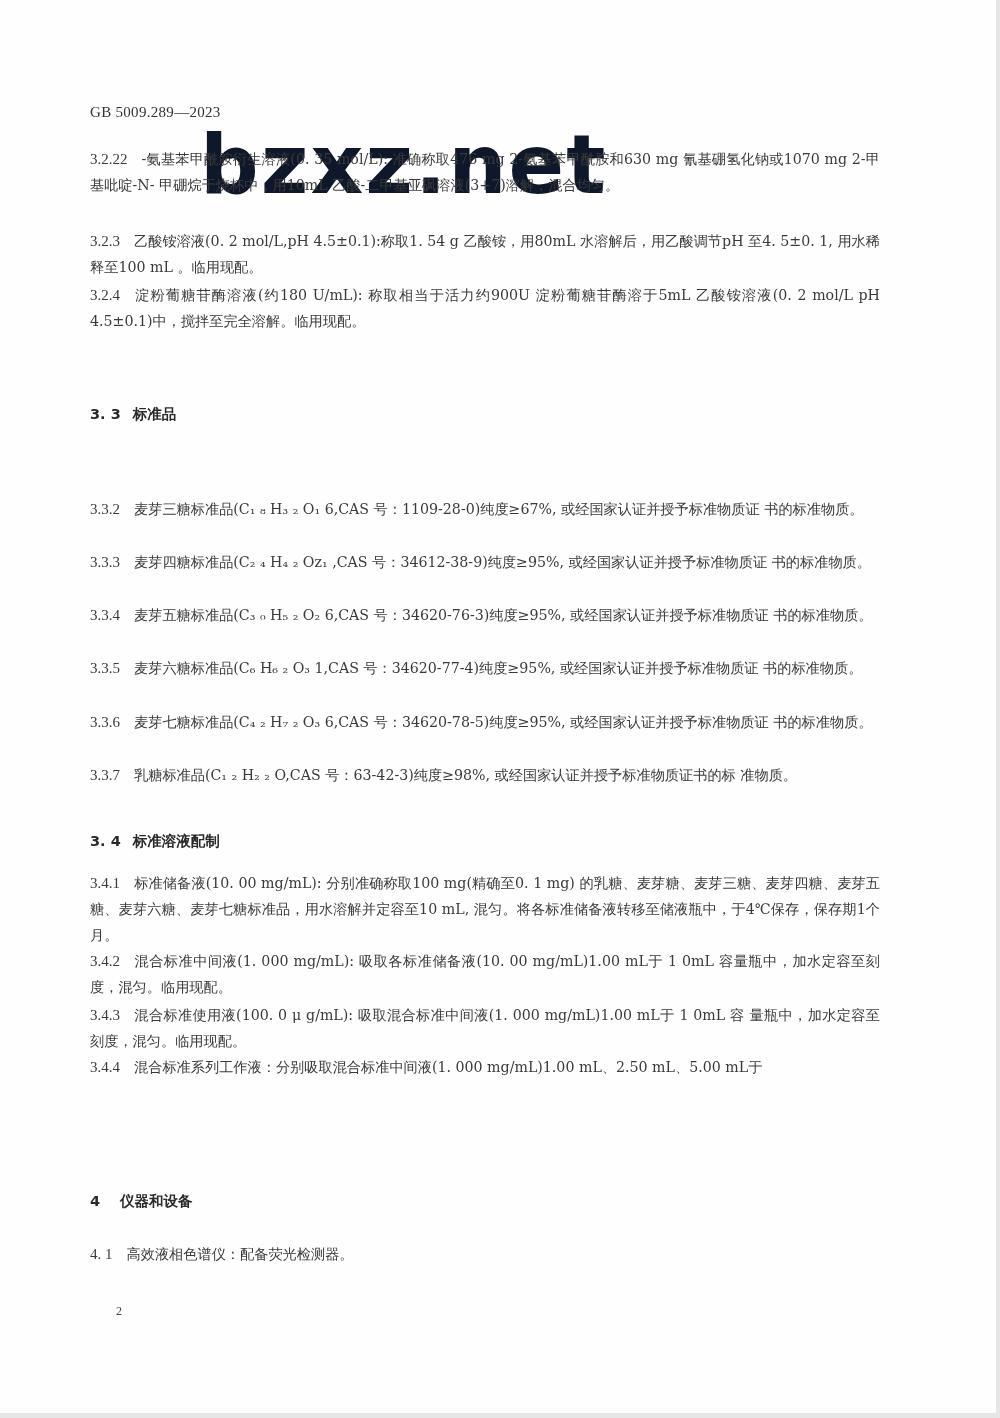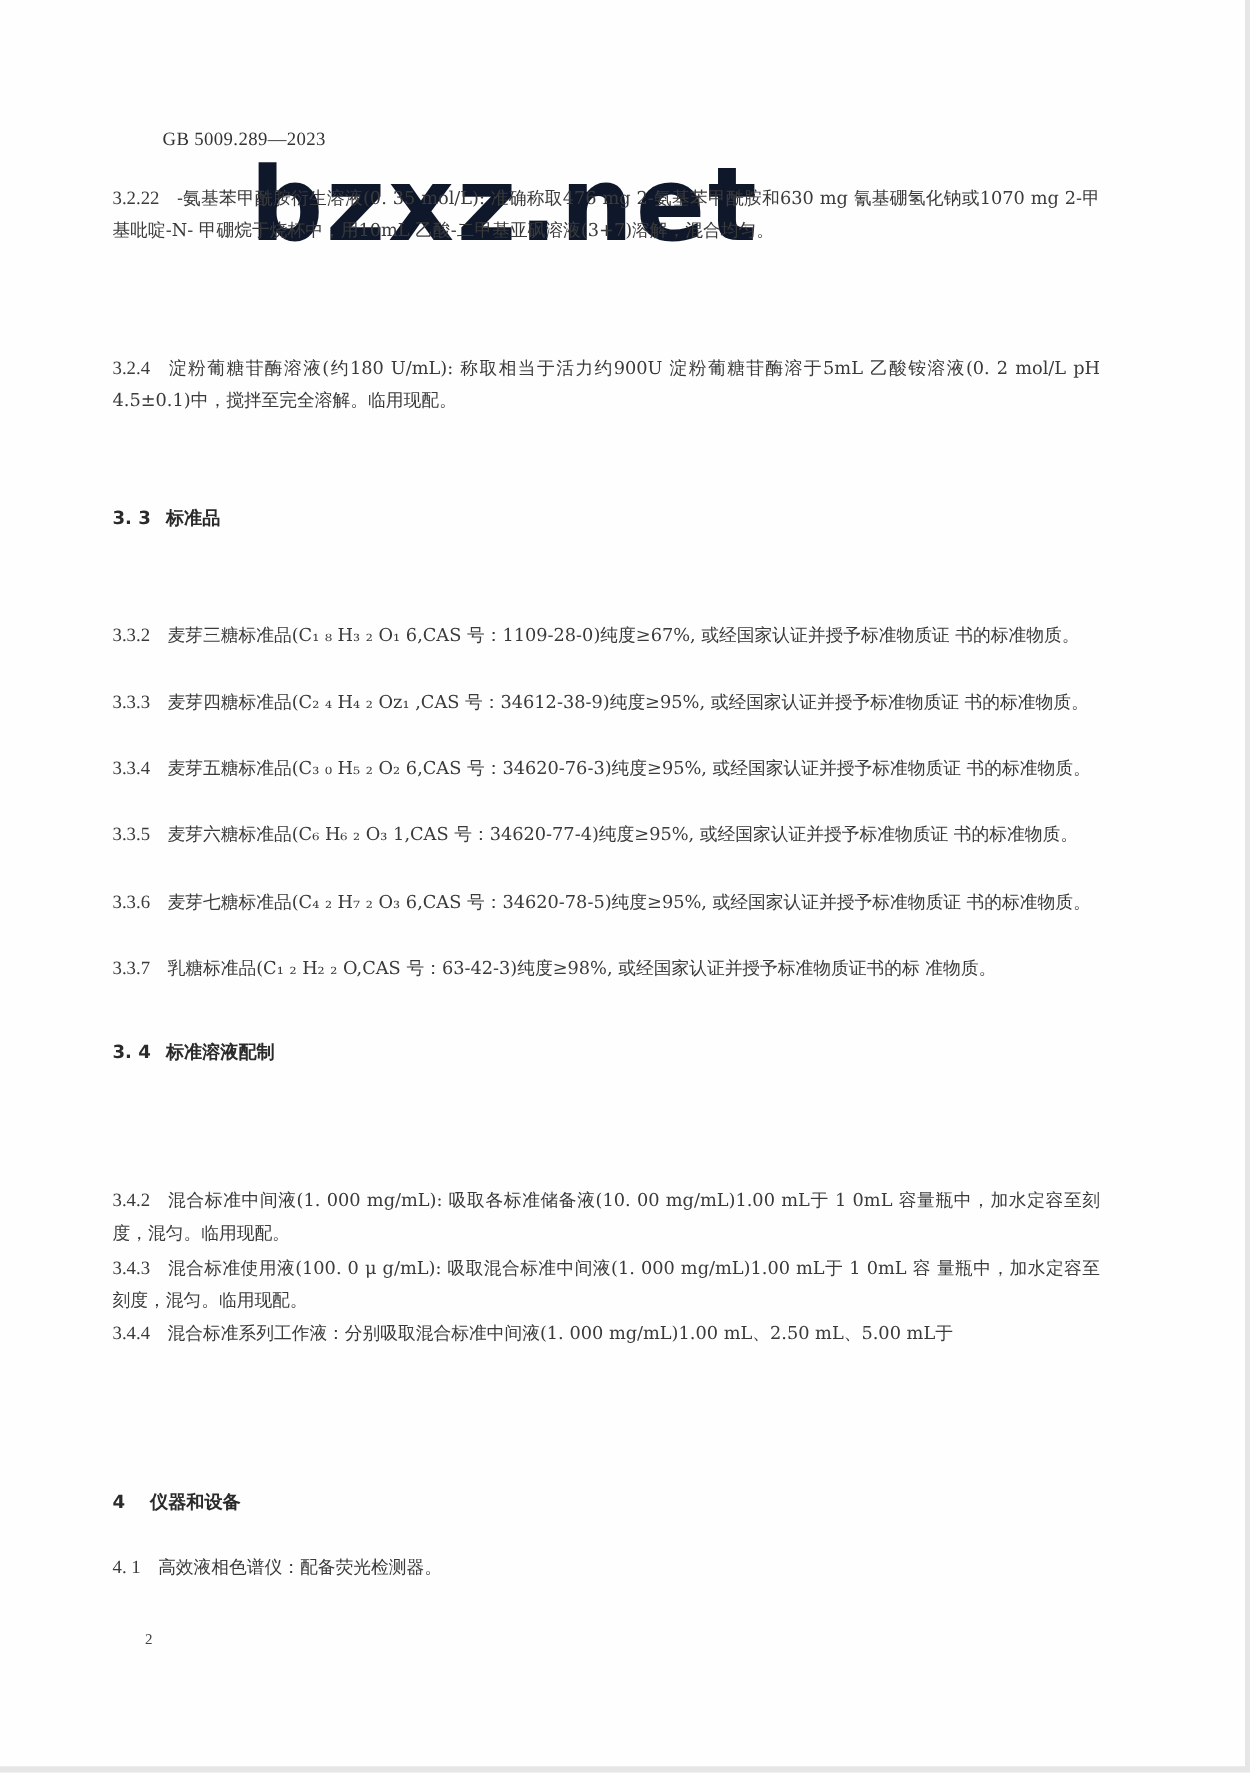--- a/index.html
+++ b/index.html
@@ -20,21 +20,20 @@
       font-family: "DejaVu Sans", "Liberation Sans", sans-serif;
       font-weight: bold; font-size: 82px; letter-spacing: 2px;
       color: #0f172a; line-height: 1;
       z-index: 0; user-select: none;
     }
     .content { position: absolute; left: 0; top: 0; width: 996px; height: 1413px; z-index: 1; }
     .header {
       position: absolute; left: 90px; top: 104px;
       font-family: "Liberation Serif", serif; font-size: 15px; color: #333;
       letter-spacing: 0.3px;
-      margin-left: 40px;
     }
     .para {
       position: absolute; left: 90px; width: 790px;
       font-size: 14.2px; line-height: 26px;
       text-align: justify;
     }
     .para .num { margin-right: 14px; font-family: "Liberation Serif", serif; font-size: 15px; }
     .heading {
       position: absolute; left: 90px;
       font-family: "DejaVu Sans", "Liberation Sans", sans-serif;
@@ -53,20 +52,23 @@
 <div class="page">
   <div class="watermark">bzxz.net</div>
 
   <div class="content">
     <div class="header">GB   5009.289—2023</div>
 
     <div class="para" style="top:146px">
       <span class="num">3.2.22</span><span>-氨基苯甲酰胺衍生溶液(0. 35  mol/L):   准确称取476  mg  2-氨基苯甲酰胺和630  mg 氰基硼氢化钠或1070  mg  2-甲基吡啶-N- 甲硼烷于烧杯中，用10mL 乙酸-二甲基亚砜溶液(3+7)溶解，混合均匀。</span>
     </div>
 
+    <div class="para" style="top:228px">
+      <span class="num">3.2.3</span><span>乙酸铵溶液(0. 2  mol/L,pH        4.5±0.1):称取1. 54 g 乙酸铵，用80mL 水溶解后，用乙酸调节pH 至4. 5±0. 1, 用水稀释至100  mL 。临用现配。</span>
+    </div>
 
     <div class="para" style="top:282px">
       <span class="num">3.2.4</span><span>淀粉葡糖苷酶溶液(约180  U/mL):   称取相当于活力约900U 淀粉葡糖苷酶溶于5mL  乙酸铵溶液(0. 2  mol/L    pH    4.5±0.1)中，搅拌至完全溶解。临用现配。</span>
     </div>
 
 
     <div class="heading" style="top:405px">
       <span class="num">3. 3</span><span>标准品</span>
     </div>
 
@@ -92,20 +94,23 @@
     </div>
 
     <div class="para" style="top:762px">
       <span class="num">3.3.7</span><span>乳糖标准品(C₁  ₂  H₂  ₂  O,CAS       号：63-42-3)纯度≥98%, 或经国家认证并授予标准物质证书的标  准物质。</span>
     </div>
 
     <div class="heading" style="top:832px">
       <span class="num">3. 4</span><span>标准溶液配制</span>
     </div>
 
+    <div class="para" style="top:870px">
+      <span class="num">3.4.1</span><span>标准储备液(10. 00  mg/mL):   分别准确称取100  mg(精确至0. 1  mg)  的乳糖、麦芽糖、麦芽三糖、麦芽四糖、麦芽五糖、麦芽六糖、麦芽七糖标准品，用水溶解并定容至10  mL, 混匀。将各标准储备液转移至储液瓶中，于4℃保存，保存期1个月。</span>
+    </div>
 
     <div class="para" style="top:948px">
       <span class="num">3.4.2</span><span>混合标准中间液(1. 000  mg/mL):   吸取各标准储备液(10. 00  mg/mL)1.00      mL于  1 0mL  容量瓶中，加水定容至刻度，混匀。临用现配。</span>
     </div>
 
     <div class="para" style="top:1002px">
       <span class="num">3.4.3</span><span>混合标准使用液(100. 0 μ g/mL):   吸取混合标准中间液(1. 000  mg/mL)1.00      mL于  1 0mL  容 量瓶中，加水定容至刻度，混匀。临用现配。</span>
     </div>
 
     <div class="para" style="top:1054px">

